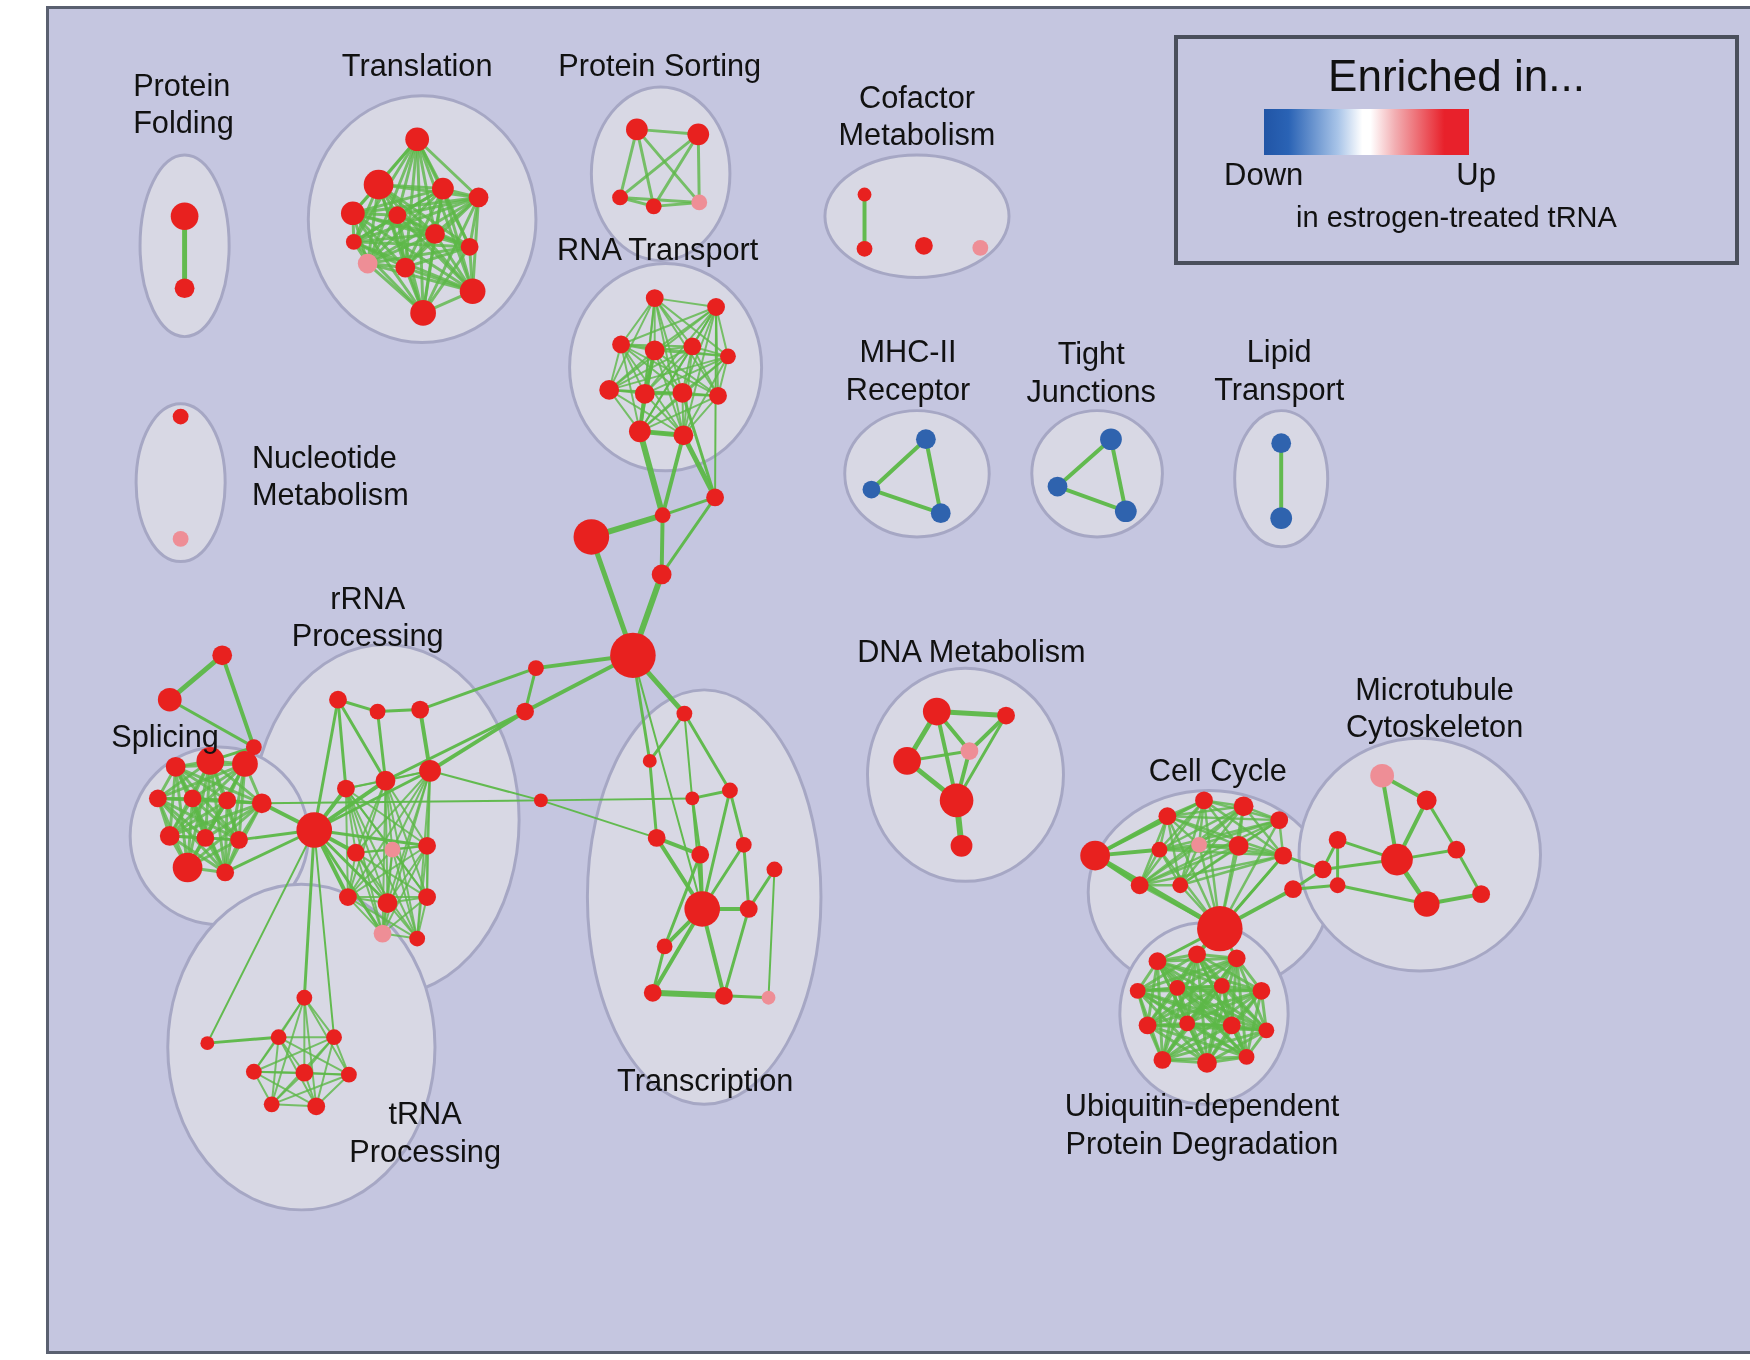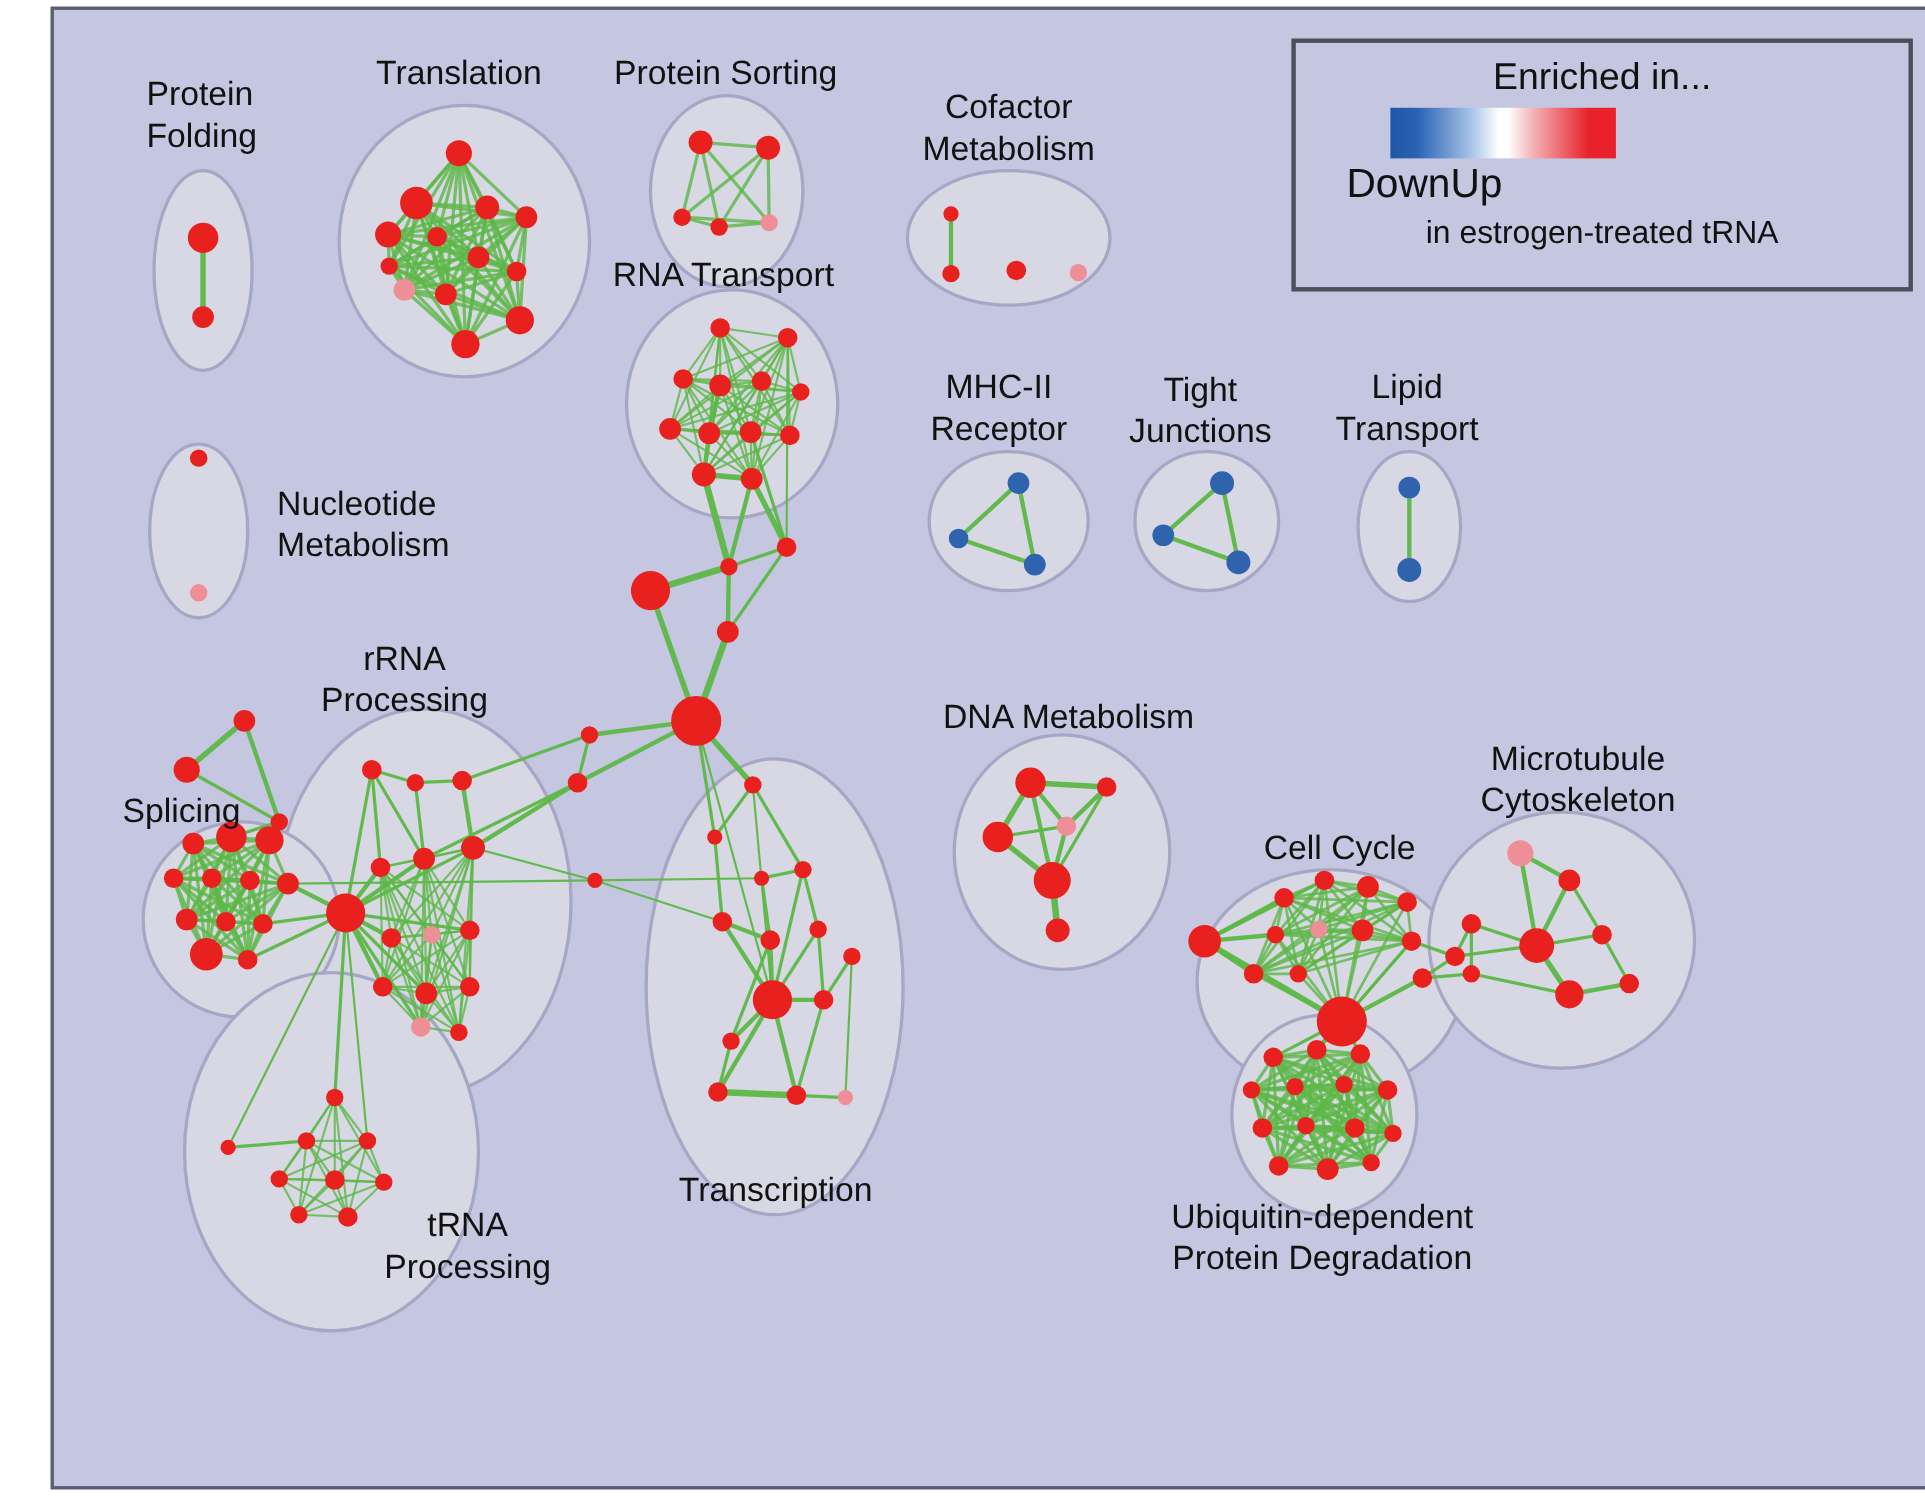--- a/index.html
+++ b/index.html
@@ -1,22 +1,22 @@
 <!DOCTYPE html>
 <html><head>
 <meta charset="utf-8">
 <style>
   html,body{margin:0;padding:0;background:#ffffff;}
   .figure{position:relative;width:1750px;height:1360px;box-sizing:border-box;background:#ffffff;padding:6px;font-family:"Liberation Sans",sans-serif;margin-left:40px;}
   .inner{position:relative;width:100%;height:100%;background:#c5c6e0;border:3px solid #5a6070;box-sizing:border-box;overflow:hidden;}
   svg.net{position:absolute;left:0;top:0;width:100%;height:100%;font-family:"Liberation Sans",sans-serif;}
   .legend{position:absolute;left:1125px;top:26px;width:565px;height:230px;border:4px solid #4a4f5c;box-sizing:border-box;color:#111;text-align:center;background:transparent;}
-  .legend-title{font-size:34px;margin-top:12px;}
+  .legend-title{font-size:44px;margin-top:12px;}
   .grad-bar{width:205px;height:46px;margin:8px 0 0 86px;background:linear-gradient(to right,#2155a6 0%,#2a63b5 12%,#a8c4e8 36%,#ffffff 48%,#ffffff 52%,#f2aeb2 64%,#e8212b 88%,#e8212b 100%);}
-  .updown{display:flex;justify-content:flex-start;width:272px;margin:2px 0 0 46px;font-size:37px;}
+  .updown{display:flex;justify-content:space-between;width:272px;margin:2px 0 0 46px;font-size:31px;}
   .caption{font-size:29px;line-height:36px;margin-top:6px;}
 </style>
 </head>
 <body>
 
 <div class="figure">
   <div class="inner">
 
     <svg class="net" id="net" viewBox="0 0 1750 1360" preserveAspectRatio="none">
         <ellipse cx="137" cy="240" rx="45" ry="92" fill="#d8d8e4" stroke="#a6a7c4" stroke-width="3"></ellipse>

